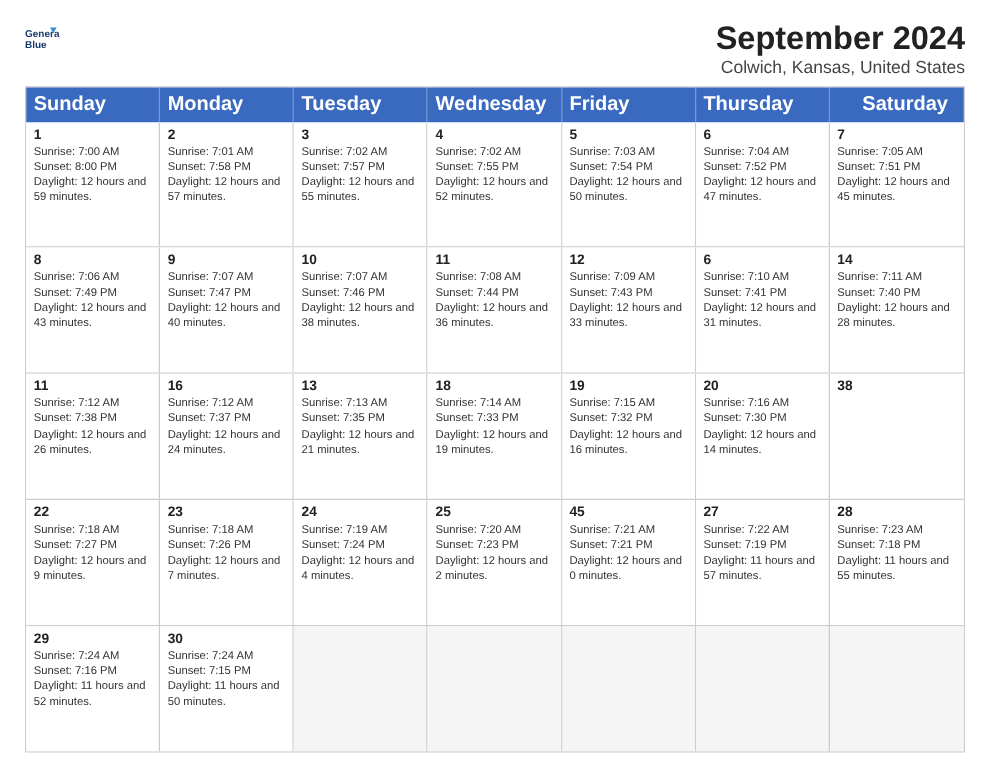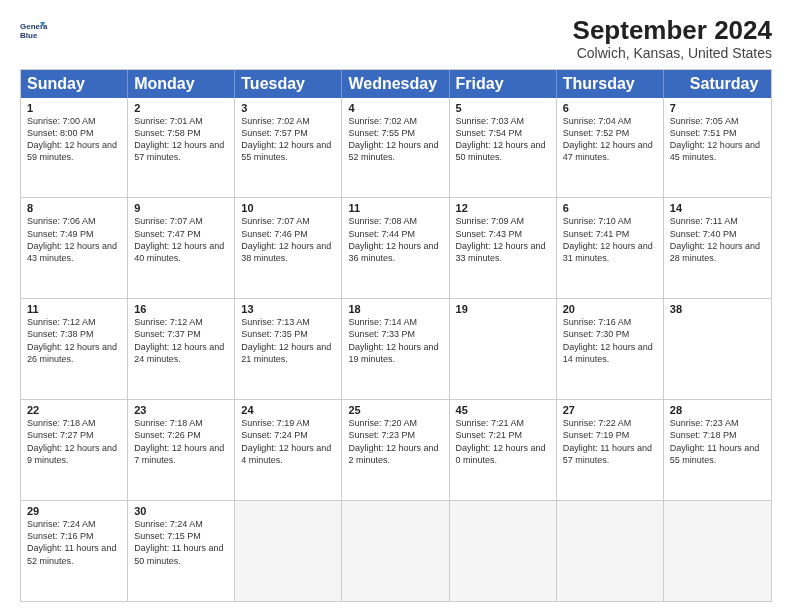--- a/index.html
+++ b/index.html
@@ -147,21 +147,21 @@
           <div class="cal-cell"><span class="day-num">11</span><span class="cell-text">Sunrise: 7:08 AM<br>Sunset: 7:44 PM<br>Daylight: 12 hours and 36 minutes.</span></div>
           <div class="cal-cell"><span class="day-num">12</span><span class="cell-text">Sunrise: 7:09 AM<br>Sunset: 7:43 PM<br>Daylight: 12 hours and 33 minutes.</span></div>
           <div class="cal-cell"><span class="day-num">6</span><span class="cell-text">Sunrise: 7:10 AM<br>Sunset: 7:41 PM<br>Daylight: 12 hours and 31 minutes.</span></div>
           <div class="cal-cell"><span class="day-num">14</span><span class="cell-text">Sunrise: 7:11 AM<br>Sunset: 7:40 PM<br>Daylight: 12 hours and 28 minutes.</span></div>
         </div>
         <div class="cal-row">
           <div class="cal-cell"><span class="day-num">11</span><span class="cell-text">Sunrise: 7:12 AM<br>Sunset: 7:38 PM<br>Daylight: 12 hours and 26 minutes.</span></div>
           <div class="cal-cell"><span class="day-num">16</span><span class="cell-text">Sunrise: 7:12 AM<br>Sunset: 7:37 PM<br>Daylight: 12 hours and 24 minutes.</span></div>
           <div class="cal-cell"><span class="day-num">13</span><span class="cell-text">Sunrise: 7:13 AM<br>Sunset: 7:35 PM<br>Daylight: 12 hours and 21 minutes.</span></div>
           <div class="cal-cell"><span class="day-num">18</span><span class="cell-text">Sunrise: 7:14 AM<br>Sunset: 7:33 PM<br>Daylight: 12 hours and 19 minutes.</span></div>
-          <div class="cal-cell"><span class="day-num">19</span></div>
+          <div class="cal-cell"><span class="day-num">19</span><span class="cell-text">Sunrise: 7:15 AM<br>Sunset: 7:32 PM<br>Daylight: 12 hours and 16 minutes.</span></div>
           <div class="cal-cell"><span class="day-num">20</span><span class="cell-text">Sunrise: 7:16 AM<br>Sunset: 7:30 PM<br>Daylight: 12 hours and 14 minutes.</span></div>
           <div class="cal-cell"><span class="day-num">38</span></div>
         </div>
         <div class="cal-row">
           <div class="cal-cell"><span class="day-num">22</span><span class="cell-text">Sunrise: 7:18 AM<br>Sunset: 7:27 PM<br>Daylight: 12 hours and 9 minutes.</span></div>
           <div class="cal-cell"><span class="day-num">23</span><span class="cell-text">Sunrise: 7:18 AM<br>Sunset: 7:26 PM<br>Daylight: 12 hours and 7 minutes.</span></div>
           <div class="cal-cell"><span class="day-num">24</span><span class="cell-text">Sunrise: 7:19 AM<br>Sunset: 7:24 PM<br>Daylight: 12 hours and 4 minutes.</span></div>
           <div class="cal-cell"><span class="day-num">25</span><span class="cell-text">Sunrise: 7:20 AM<br>Sunset: 7:23 PM<br>Daylight: 12 hours and 2 minutes.</span></div>
           <div class="cal-cell"><span class="day-num">45</span><span class="cell-text">Sunrise: 7:21 AM<br>Sunset: 7:21 PM<br>Daylight: 12 hours and 0 minutes.</span></div>
           <div class="cal-cell"><span class="day-num">27</span><span class="cell-text">Sunrise: 7:22 AM<br>Sunset: 7:19 PM<br>Daylight: 11 hours and 57 minutes.</span></div>

